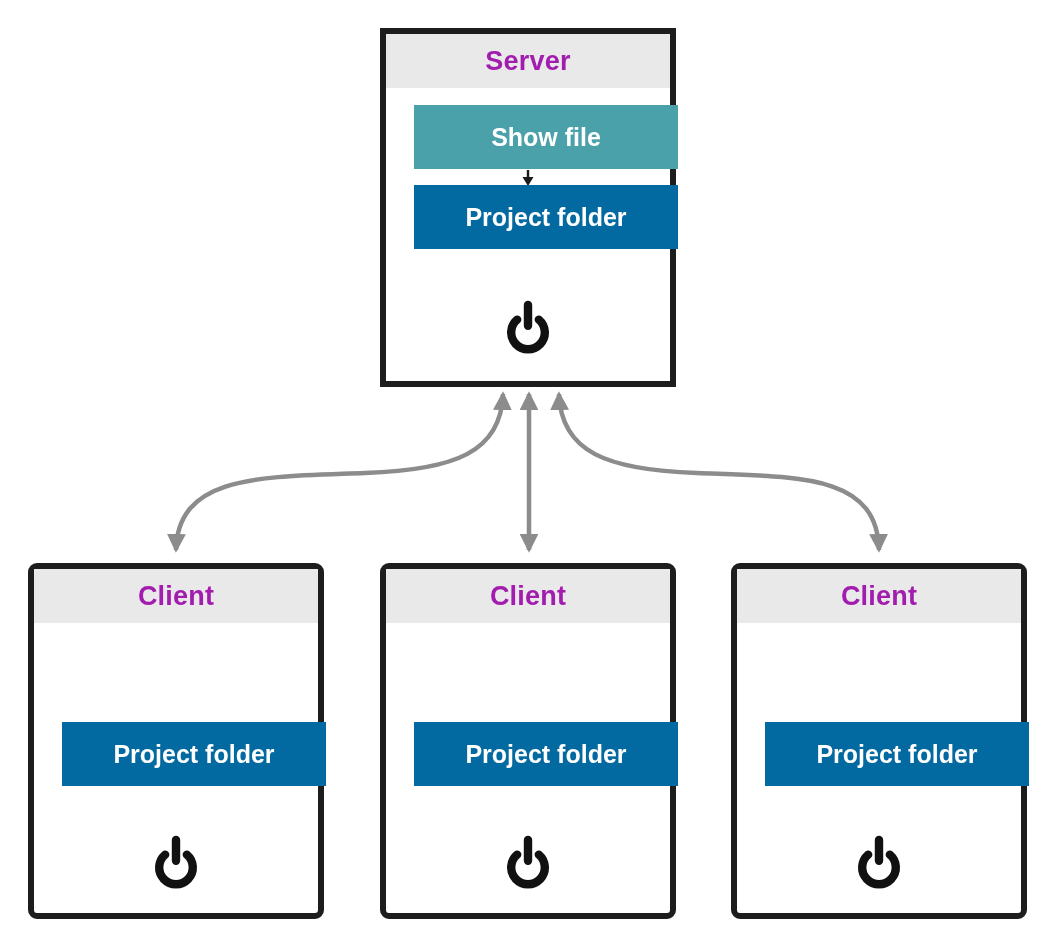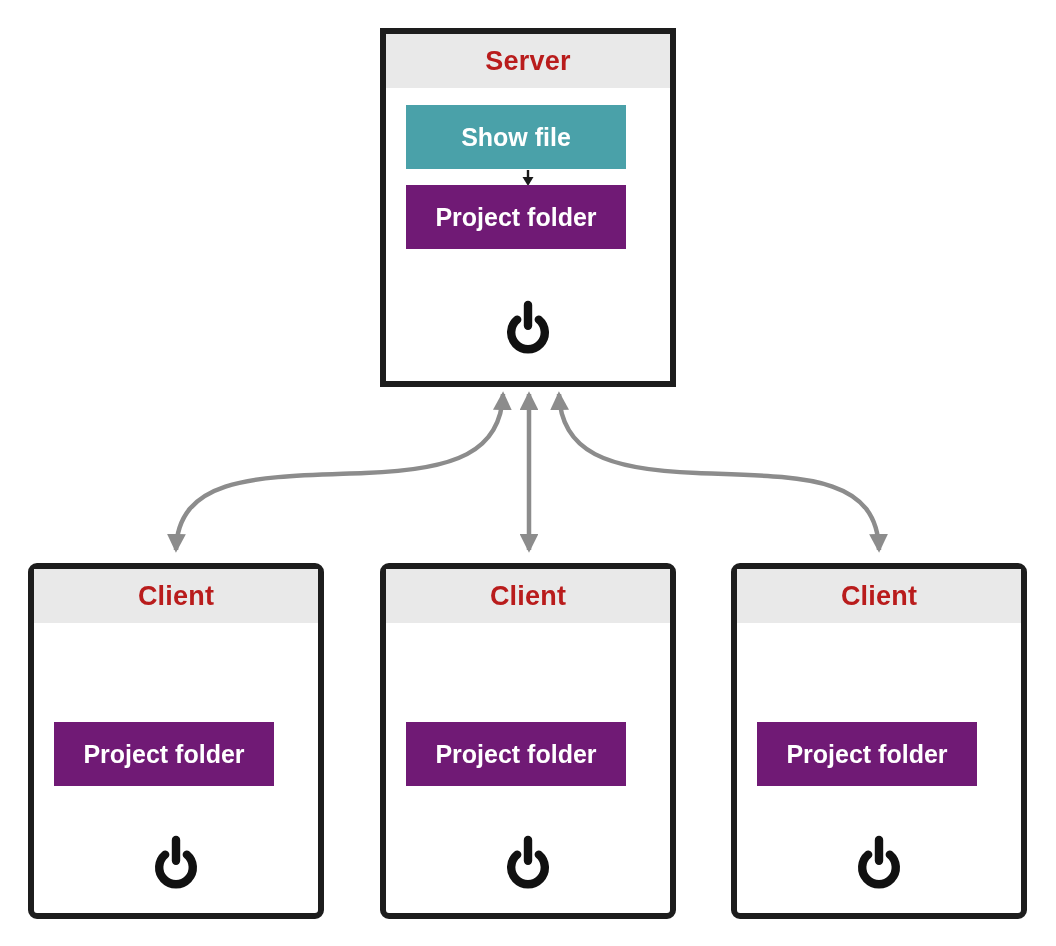--- a/index.html
+++ b/index.html
@@ -14,30 +14,30 @@
   .node {
     position: absolute;
     width: 296px;
     background: #ffffff;
     border: 6px solid #1d1d1d;
   }
   .node-header {
     height: 54px;
     background: #e9e9e9;
     display: flex; align-items: center; justify-content: center;
-    font-weight: bold; font-size: 27px; color: #b91c1c;
+    font-weight: bold; font-size: 27px; color: #a21caf;
     letter-spacing: 0.2px;
   }
   .chip {
-    position: absolute; left: 20px; width: 220px; height: 64px;
+    position: absolute; left: 28px; width: 264px; height: 64px;
     display: flex; align-items: center; justify-content: center;
     color: #ffffff; font-weight: bold; font-size: 25px;
   }
   .chip.teal  { background: #4aa1a9; }
-  .chip.amber { background: #701a75; }
+  .chip.amber { background: #0369a1; }
 
   #server-node { left: 380px; top: 28px; height: 359px; }
   #server-node .chip.teal  { top: 71px; }
   #server-node .chip.amber { top: 151px; }
   #server-node .mini-arrow { position: absolute; left: 50%; top: 135px; transform: translateX(-50%); }
   #server-node .power-wrap { position: absolute; left: 50%; top: 266px; transform: translateX(-50%); }
 
   .client-node { top: 563px; height: 356px; border-radius: 9px; }
   #client-node-1 { left: 28px; }
   #client-node-2 { left: 380px; }

